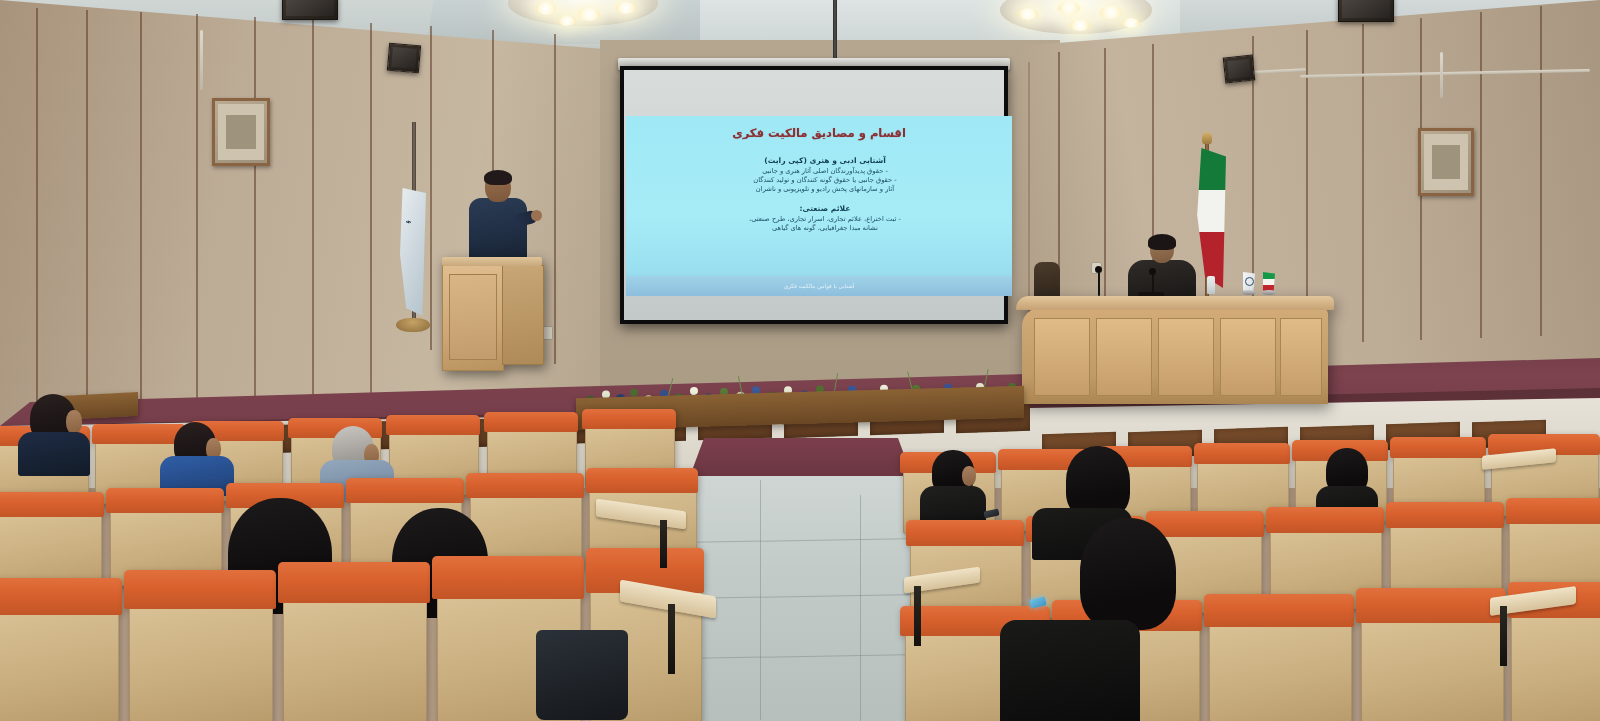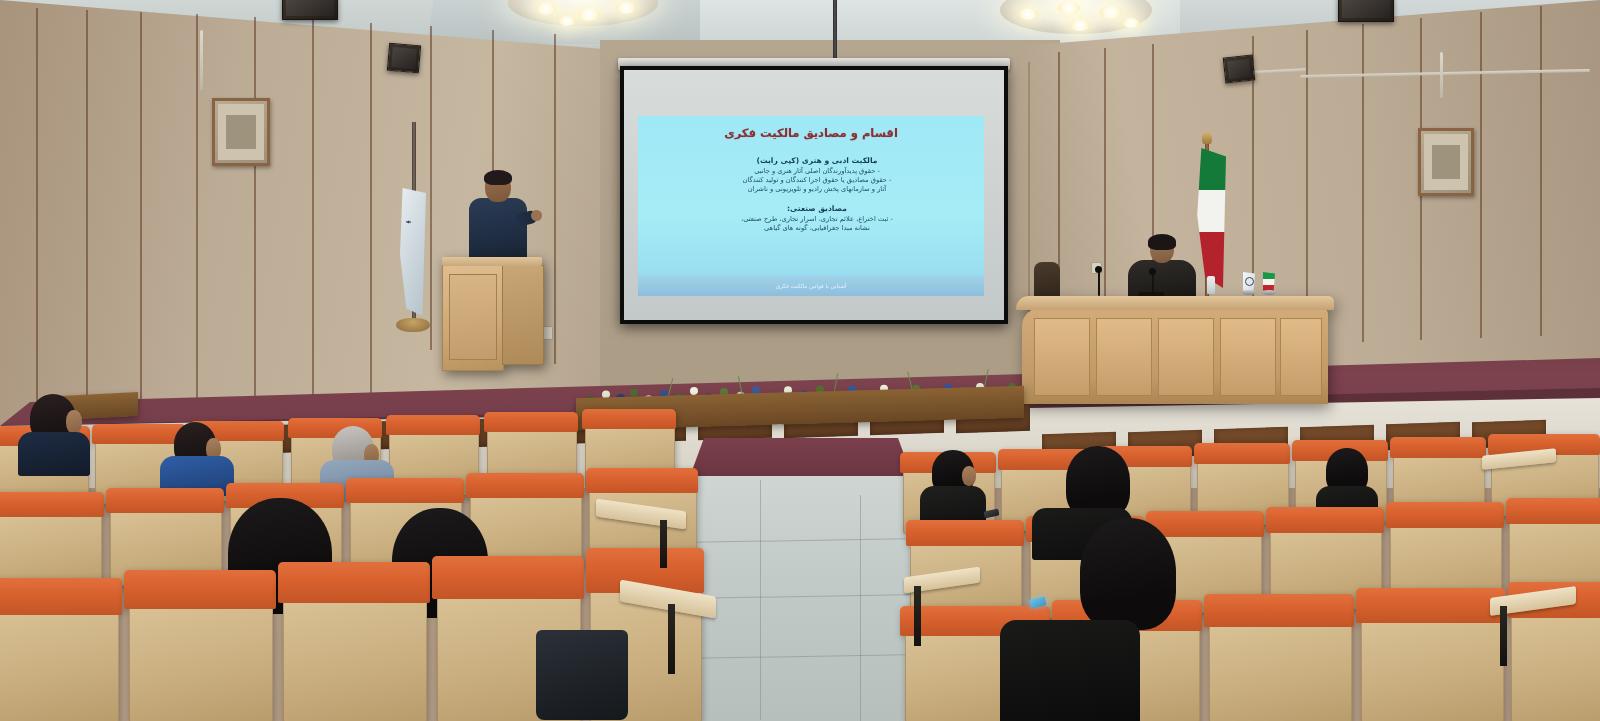--- a/index.html
+++ b/index.html
@@ -99,21 +99,21 @@
   .screen-outer{
     position:absolute;left:620px;top:66px;width:388px;height:258px;
     background:#0c0c0c;
     box-shadow:0 4px 12px rgba(0,0,0,.55);
   }
   .screen-surface{
     position:absolute;left:4px;top:4px;right:4px;bottom:4px;
     background:linear-gradient(180deg,#d8dcdb,#c3c8c8);
   }
   .slide{
-    position:absolute;left:14px;top:46px;width:346px;height:180px;
+    position:absolute;left:2px;top:46px;width:386px;height:180px;
     background:linear-gradient(180deg,#9fe8f5 0%,#a6ecf7 55%,#9adff0 86%,#8fc6e2 100%);
     overflow:hidden;
   }
   .slide-title{
     position:absolute;top:10px;left:0;right:0;
     text-align:center;
     font-family:"DejaVu Sans",sans-serif;
     font-size:11.5px;font-weight:bold;
     color:#8c2f33;
     letter-spacing:.2px;
@@ -533,28 +533,28 @@
   </div>
 
   <div class="screen-case"></div>
   <div class="screen-outer">
     <div class="screen-surface">
 
       <div class="slide">
         <div class="slide-title">اقسام و مصادیق مالکیت فکری</div>
 
         <div class="slide-body">
-          <div class="sl-head">مالکیت ادبی و هنری (کپی رایت)</div>
+          <div class="sl-head">آشنایی ادبی و هنری (کپی رایت)</div>
           <div class="sl-line">- حقوق پدیدآورندگان اصلی آثار هنری و جانبی</div>
-          <div class="sl-line">- حقوق مصادیق یا حقوق اجرا کنندگان و تولید کنندگان</div>
+          <div class="sl-line">- حقوق جانبی یا حقوق گونه کنندگان و تولید کنندگان</div>
           <div class="sl-line">آثار و سازمانهای پخش رادیو و تلویزیونی و ناشران</div>
 
           <div class="sl-gap"></div>
 
-          <div class="sl-head">مصادیق صنعتی:</div>
+          <div class="sl-head">علائم صنعتی:</div>
           <div class="sl-line">- ثبت اختراع، علائم تجاری، اسرار تجاری، طرح صنعتی،</div>
           <div class="sl-line">نشانه مبدا جغرافیایی، گونه های گیاهی</div>
         </div>
 
         <div class="slide-footer">آشنایی با قوانین مالکیت فکری</div>
       </div>
 
     </div>
   </div>
 

